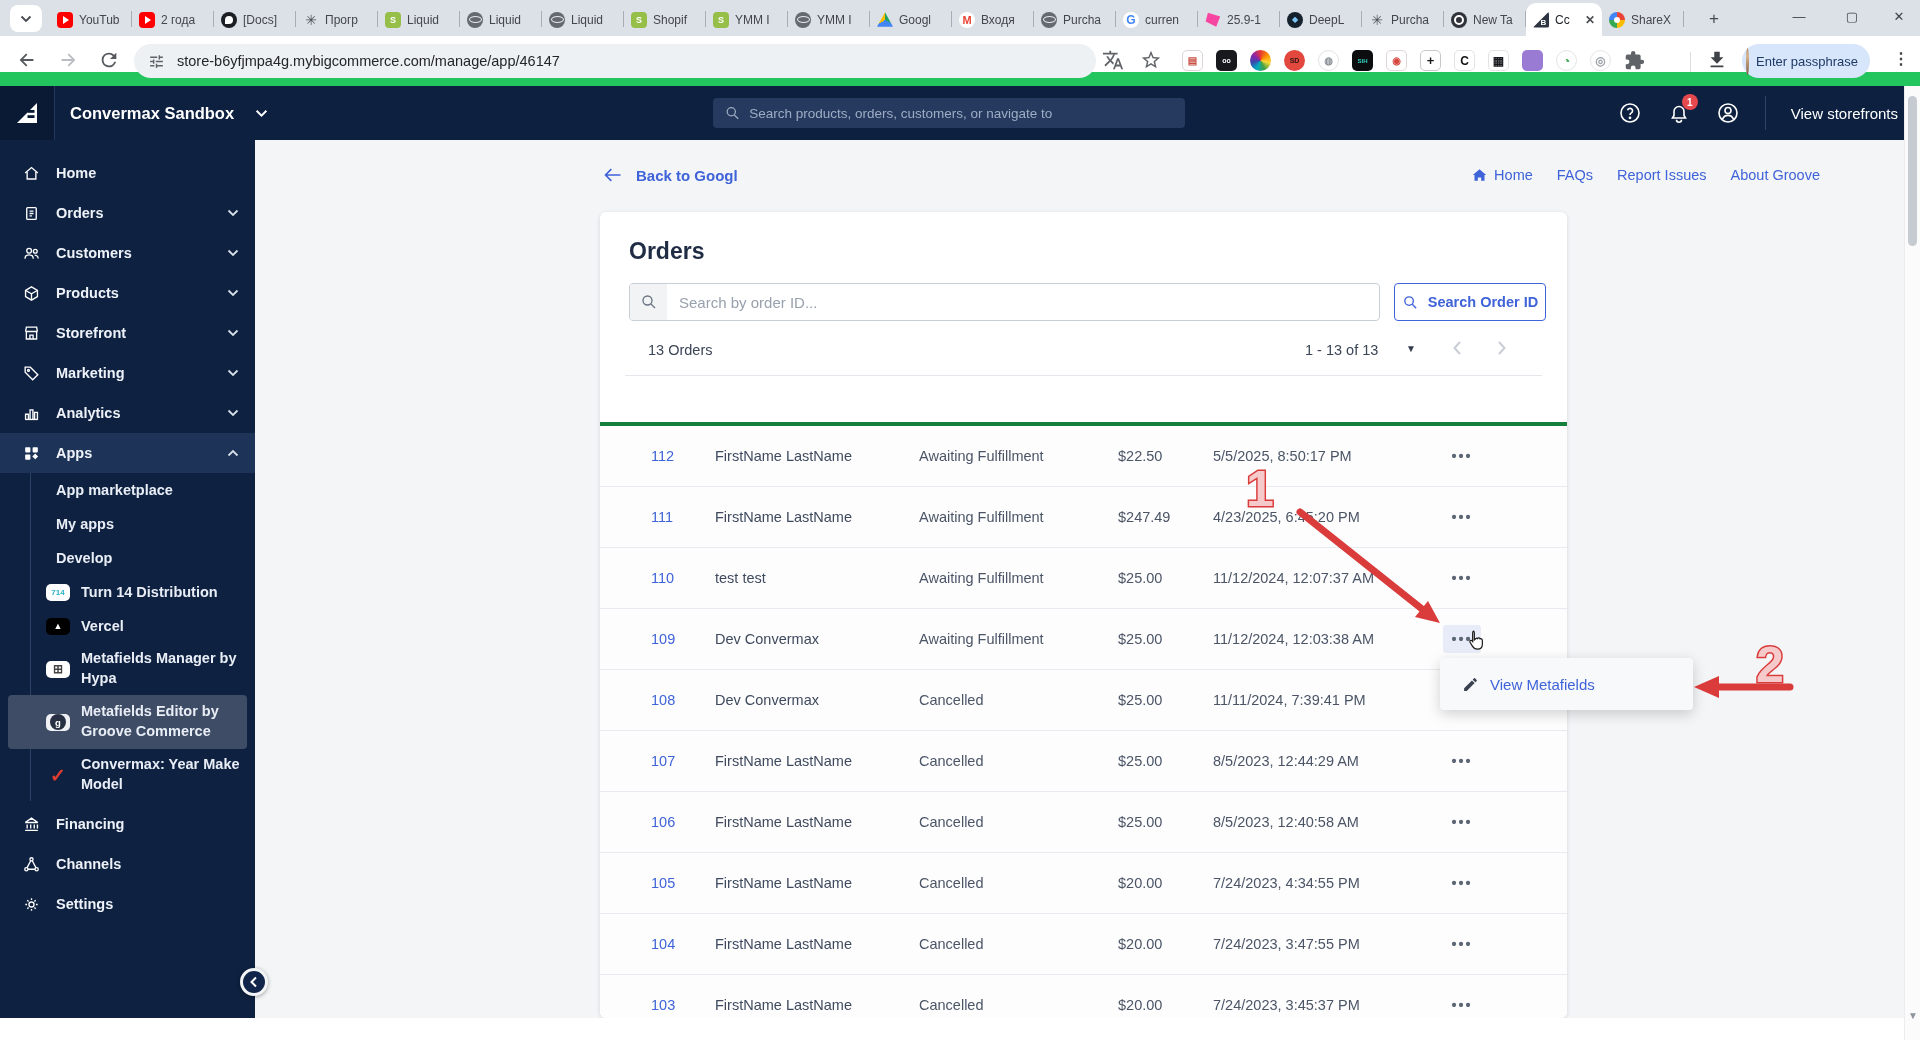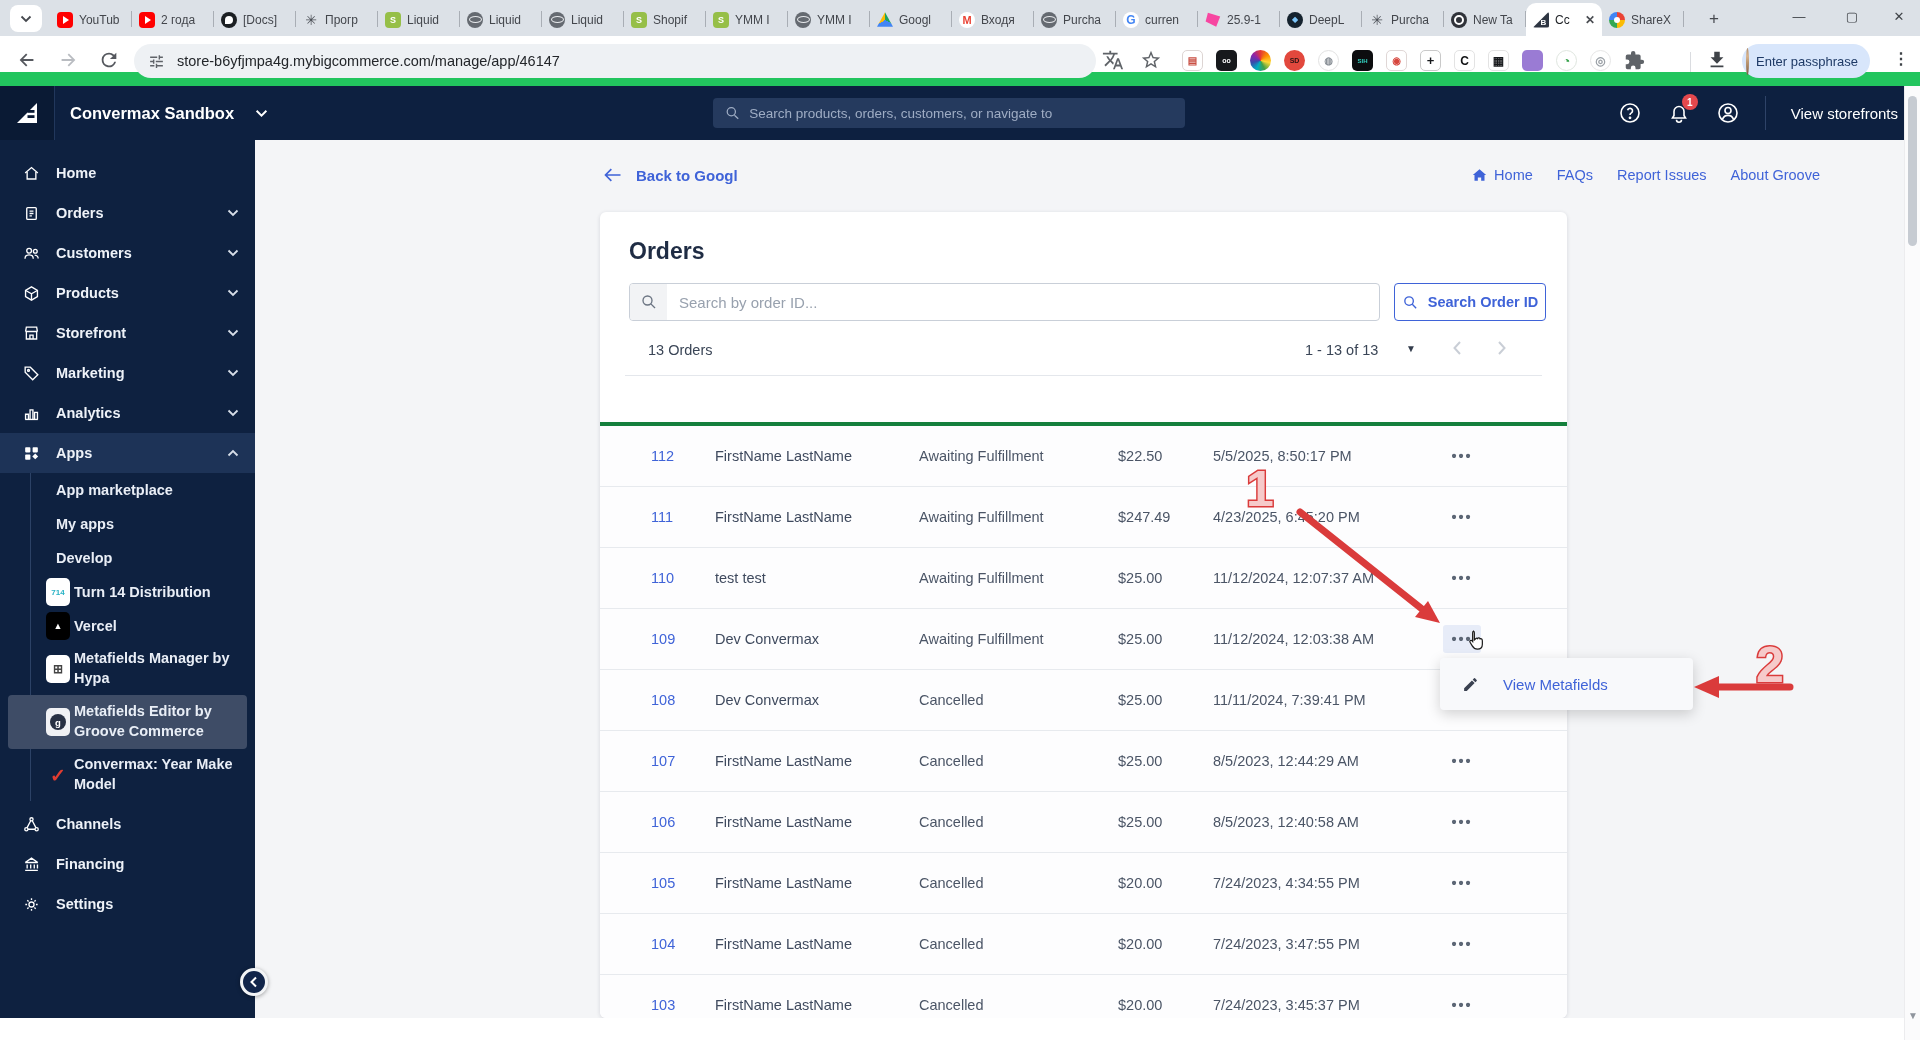--- a/index.html
+++ b/index.html
@@ -79,21 +79,21 @@
 .sitem{height:40px;display:flex;align-items:center;padding:0 16px 0 22px;color:#eef2f8;font-size:14.5px;font-weight:bold;gap:15px}
 .sitem svg{width:19px;height:19px;stroke:#fff;fill:none;stroke-width:1.7;flex:0 0 19px}
 .sitem .chev{margin-left:auto}
 .sitem .chev svg{width:12px;height:8px;stroke:#d7dee8;stroke-width:1.8}
 .sitem.apps-open{background:#1d3357}
 #subline{position:absolute;left:30px;top:333px;width:1px;height:328px;background:#2c4266}
 #side-sub{position:absolute;left:0;top:333px;width:255px}
 .sub{display:flex;align-items:center;color:#e9eef6;font-size:14.5px;font-weight:bold;padding-left:56px}
 .sub.app{padding-left:46px}
 .sub .txt2{line-height:1.35}
-.aicon{width:24px;height:28px;border-radius:5px;margin-right:4px;flex:0 0 24px;display:flex;align-items:center;justify-content:center;font-weight:bold;font-style:normal}
+.aicon{width:24px;height:17px;border-radius:5px;margin-right:11px;flex:0 0 24px;display:flex;align-items:center;justify-content:center;font-weight:bold;font-style:normal}
 .aicon.turn14{background:#fff;color:#2ab3c6;font-size:8px}
 .aicon.vercel{background:#000;color:#fff;font-size:9px}
 .aicon.hypa{background:#fff;color:#444;font-size:12px}
 .aicon.groove{background:#f0f1f4}
 .aicon.groove i{width:16px;height:16px;border-radius:50%;background:#273043;color:#fff;font-size:9.5px;display:flex;align-items:center;justify-content:center;font-style:normal}
 .aicon.convermax{background:transparent;color:#e03c31;font-size:19px}
 .sub.sel{background:#3e4c66;border-radius:4px;margin:0 8px;padding-left:38px;width:239px}
 #side-bottom{position:absolute;left:0;top:664px;width:255px}
 #collapse{position:absolute;left:240px;top:968px;width:28px;height:28px;border-radius:50%;background:#11254a;border:3px solid #f2f4f6;box-shadow:0 1px 4px rgba(0,0,0,.35);display:flex;align-items:center;justify-content:center;z-index:30}
 #collapse svg{width:10px;height:12px;stroke:#fff;fill:none;stroke-width:2}
@@ -129,21 +129,21 @@
 .c-id{left:51px;color:#3f63d8}
 .c-name{left:115px;color:#3f4a5e}
 .c-status{left:319px;color:#4b5566}
 .c-total{left:518px;color:#4b5566}
 .c-date{left:613px;color:#4b5566}
 .c-act{left:820px;width:84px;text-align:center;color:#5c6675;font-weight:bold;letter-spacing:2px}
 .c-act span{padding:6px 8px;border-radius:3px}
 .c-act span.hl{background:#e7ecf8}
 
 
-#popup{position:absolute;left:1440px;top:658px;width:253px;height:52px;background:#f8f9fb;border-radius:4px;box-shadow:0 4px 14px rgba(0,0,0,.18);display:flex;align-items:center;padding-left:22px;gap:24px;z-index:40}
+#popup{position:absolute;left:1440px;top:658px;width:253px;height:52px;background:#f8f9fb;border-radius:4px;box-shadow:0 4px 14px rgba(0,0,0,.18);display:flex;align-items:center;padding-left:22px;gap:11px;z-index:40}
 #popup svg{width:17px;height:17px;fill:#3a4150}
 #popup .mlabel{color:#3f63d8;font-size:15px}
 
 
 #cursor{position:absolute;left:1466px;top:628px;z-index:70}
 #annot{position:absolute;left:0;top:0;width:1920px;height:1040px;z-index:80;pointer-events:none}
 #annot text{font-size:50px;font-weight:bold;fill:#f6caca;stroke:#da3b3b;stroke-width:3px;paint-order:stroke;font-family:"Liberation Sans",sans-serif}
 
 
 #bottomstrip{position:absolute;left:0;top:1018px;width:1920px;height:22px;background:#fff;z-index:25}
@@ -512,32 +512,32 @@
           <span class="txt2">Metafields Editor by<br>Groove Commerce</span>
         </div>
         <div class="sub app" style="height: 52px;">
           <i class="aicon convermax">✓</i>
           <span class="txt2">Convermax: Year Make<br>Model</span>
         </div>
       </div>
     <div id="side-bottom">
         <div class="sitem">
           <svg viewBox="0 0 24 24">
+            <path d="M4 9.5 12 4l8 5.5M4 9.5h16M6.5 12v5M11 12v5M15.5 12v5M19.5 12v5M4 19.5h16"></path>
+          </svg>
+          <span>Financing</span>
+        </div>
+        <div class="sitem">
+          <svg viewBox="0 0 24 24">
             <circle cx="12" cy="5.5" r="2"></circle>
             <circle cx="5.5" cy="18" r="2"></circle>
             <circle cx="18.5" cy="18" r="2"></circle>
             <path d="M11 7.3 6.3 16.2M13 7.3l4.7 8.9M7.5 18h9"></path>
           </svg>
           <span>Channels</span>
-        </div>
-        <div class="sitem">
-          <svg viewBox="0 0 24 24">
-            <path d="M4 9.5 12 4l8 5.5M4 9.5h16M6.5 12v5M11 12v5M15.5 12v5M19.5 12v5M4 19.5h16"></path>
-          </svg>
-          <span>Financing</span>
         </div>
         <div class="sitem">
           <svg viewBox="0 0 24 24">
             <circle cx="12" cy="12" r="3.2"></circle>
             <path d="M12 4.2v2.2M12 17.6v2.2M19.8 12h-2.2M6.4 12H4.2M17.3 6.7l-1.6 1.6M8.3 15.7l-1.6 1.6M17.3 17.3l-1.6-1.6M8.3 8.3 6.7 6.7"></path>
           </svg>
           <span>Settings</span>
         </div>
       </div>
   </div>

